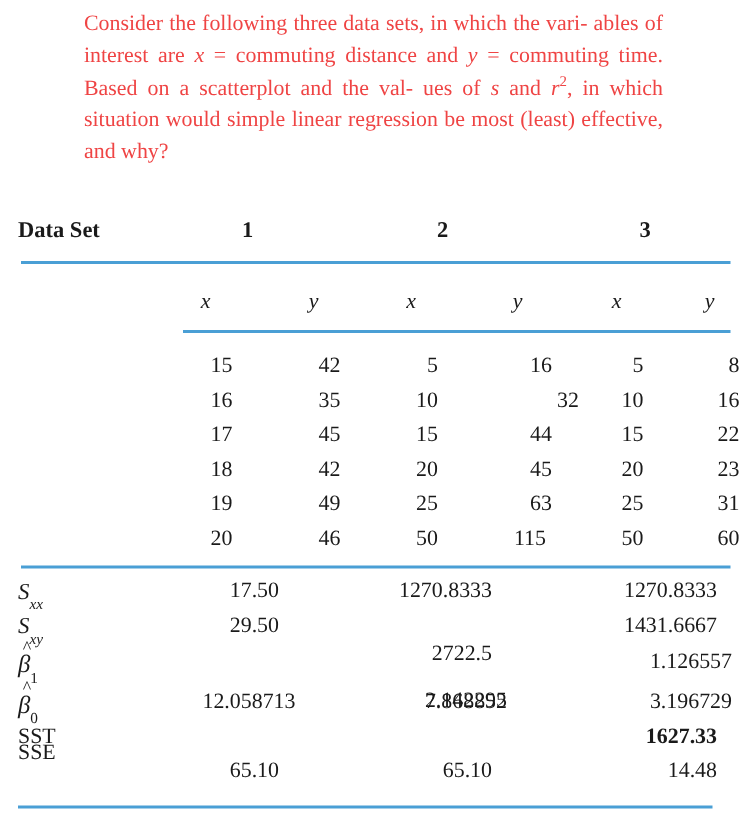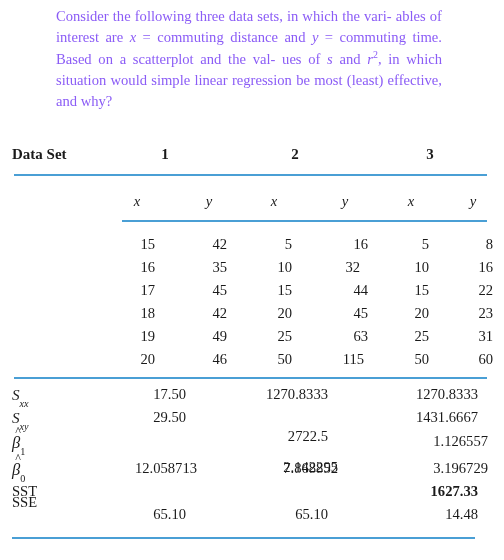--- a/index.html
+++ b/index.html
@@ -19,21 +19,21 @@
   
   .intro {
     position: absolute;
     left: 56px;
     top: 6px;
     width: 386px;
     font-size: 14.6px;
     line-height: 21.3px;
     text-align: justify;
     text-justify: inter-word;
-    color: #8b5cf6;
+    color: #ef4444;
   }
   .intro i { font-style: italic; }
   .intro sup {
     font-size: 0.68em;
     vertical-align: super;
     line-height: 0;
   }
   .nowrap { white-space: nowrap; }
 
   
@@ -176,21 +176,21 @@
   <div class="cell num" style="left:117px; top:236px;">15</div>
   <div class="cell num" style="left:189px; top:236px;">42</div>
   <div class="cell num" style="left:254px; top:236px;">5</div>
   <div class="cell num" style="left:330px; top:236px;">16</div>
   <div class="cell num" style="left:391px; top:236px;">5</div>
   <div class="cell num" style="left:455px; top:236px;">8</div>
 
   <div class="cell num" style="left:117px; top:259px;">16</div>
   <div class="cell num" style="left:189px; top:259px;">35</div>
   <div class="cell num" style="left:254px; top:259px;">10</div>
-  <div class="cell num" style="left:322px; top:259px;font-family:Liberation Serif, serif;">32</div>
+  <div class="cell num" style="left:348px; top:259px;font-family:Liberation Serif, serif;">32</div>
   <div class="cell num" style="left:391px; top:259px;">10</div>
   <div class="cell num" style="left:455px; top:259px;">16</div>
 
   <div class="cell num" style="left:117px; top:282px;">17</div>
   <div class="cell num" style="left:189px; top:282px;">45</div>
   <div class="cell num" style="left:254px; top:282px;">15</div>
   <div class="cell num" style="left:330px; top:282px;">44</div>
   <div class="cell num" style="left:391px; top:282px;">15</div>
   <div class="cell num" style="left:455px; top:282px;">22</div>
 

